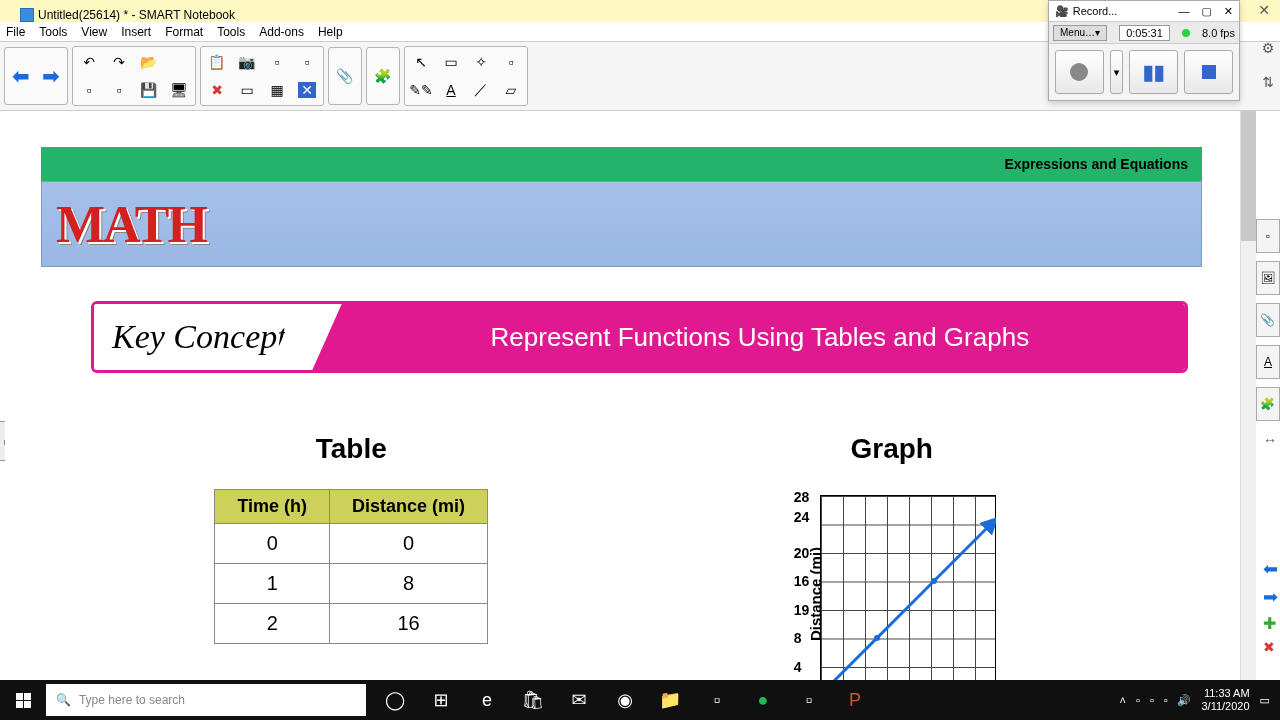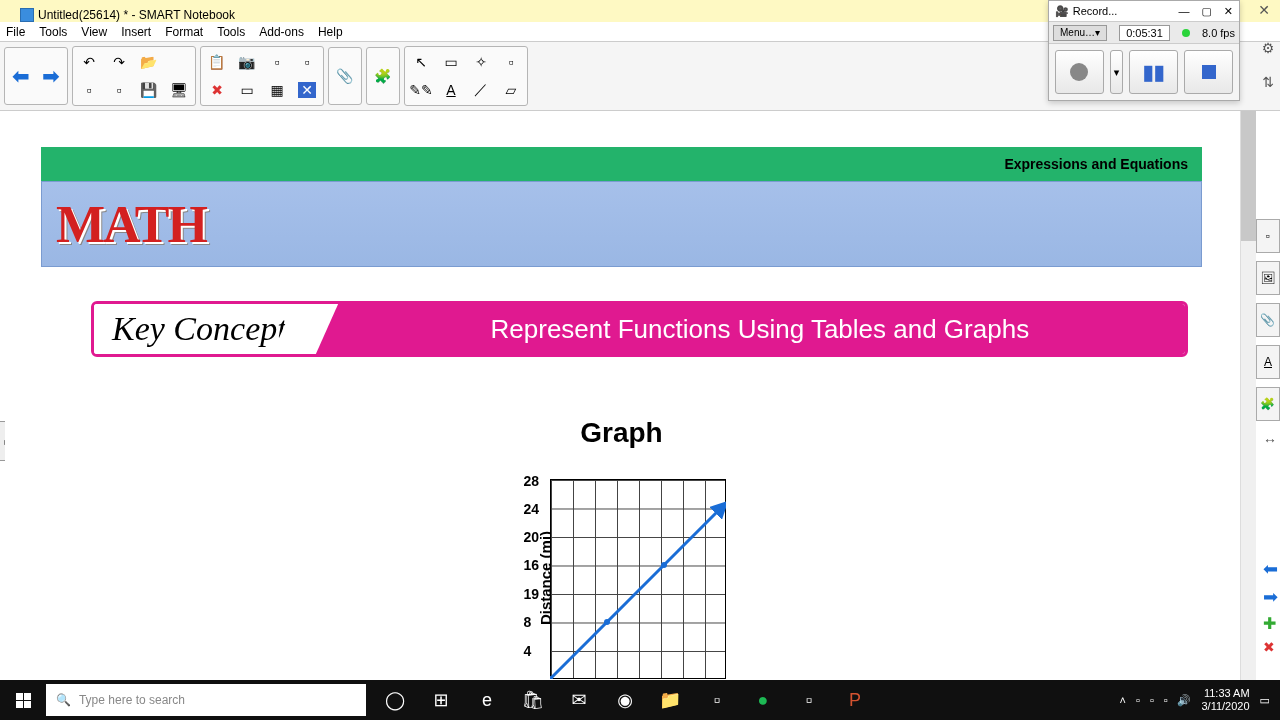--- a/index.html
+++ b/index.html
@@ -39,21 +39,21 @@
 
 
 .left-grab { position:absolute; left:0; top:310px; width:20px; height:40px; border:1px solid #999; border-left:none; background:#eee; border-radius:0 4px 4px 0; display:flex; align-items:center; justify-content:center; font-size:10px; }
 
 
 .page { margin:36px 36px 0 36px; }
 .green-bar { height:34px; background:#23b36b; display:flex; align-items:center; justify-content:flex-end; padding-right:14px; color:#000000; font-weight:bold; font-size:14px; }
 .blue-banner { height:86px; background:linear-gradient(#a6c0ea,#9ab7e4); border:1px solid #7a9bd0; display:flex; align-items:center; padding-left:14px; }
 .math-logo { font-family:Georgia,serif; font-size:52px; font-weight:bold; color:#d32020; text-shadow:2px 2px 0 #fff,3px 3px 0 #888; letter-spacing:-2px; }
 
-.key-bar { margin:34px 14px 0 50px; display:flex; align-items:stretch; height:56px; border:3px solid #e01990; border-radius:6px; overflow:hidden; }
+.key-bar { margin:34px 14px 0 50px; display:flex; align-items:stretch; height:72px; border:3px solid #e01990; border-radius:6px; overflow:hidden; }
 .key-left { background:#fff; padding:0 18px; display:flex; align-items:center; font-family:"Brush Script MT",cursive; font-size:34px; font-style:italic; position:relative; }
 .key-left::after { content:""; position:absolute; right:-22px; top:0; bottom:0; width:44px; background:#fff; transform:skewX(-24deg); }
 .key-right { flex:1; background:#e01990; color:#fff; display:flex; align-items:center; justify-content:center; font-size:26px; font-weight:500; padding-left:30px; }
 
 .cols { display:flex; margin-top:60px; padding:0 40px; }
 .col { flex:1; display:flex; flex-direction:column; align-items:center; }
 .col h3 { font-size:28px; font-weight:bold; margin-bottom:24px; }
 
 
 .data-table { border:1px solid #888; border-collapse:collapse; }
@@ -233,27 +233,50 @@
       <div class="blue-banner">
         <span class="math-logo">MATH</span>
       </div>
 
       <div class="key-bar">
         <div class="key-left">Key Concept</div>
         <div class="key-right">Represent Functions Using Tables and Graphs</div>
       </div>
 
       <div class="cols">
+        <div class="col">
+          <h3>Table</h3>
+          <table class="data-table">
+            <tbody>
+                <tr>
+              <th><span>Time (h)</span></th>
+              <th><span>Distance (mi)</span></th>
+            </tr>
+            <tr>
+                  <td>0</td>
+                  <td>0</td>
+                </tr>
+            <tr>
+                  <td>1</td>
+                  <td>8</td>
+                </tr>
+            <tr>
+                  <td>2</td>
+                  <td>16</td>
+                </tr>
+          </tbody>
+            </table>
+        </div>
 
         <div class="col">
           <h3>Graph</h3>
           <div class="graph-wrap">
             <div class="ylabel">Distance (mi)</div>
             <div class="ytick" style="top:0">28</div>
-            <div class="ytick" style="top:28px">24</div>
+            <div class="ytick" style="top:20px">24</div>
             <div class="ytick" style="top:56px">20</div>
             <div class="ytick" style="top:84px">16</div>
             <div class="ytick" style="top:113px">19</div>
             <div class="ytick" style="top:141px">8</div>
             <div class="ytick" style="top:170px">4</div>
             <div class="graph-grid"></div>
             <svg class="graph-line" viewBox="0 0 176 200">
               <defs>
                   <marker id="arr" markerWidth="6" markerHeight="6" refX="3" refY="3" orient="auto">
                     <path d="M0,0 L6,3 L0,6 Z" fill="#1a6dd6"></path>

